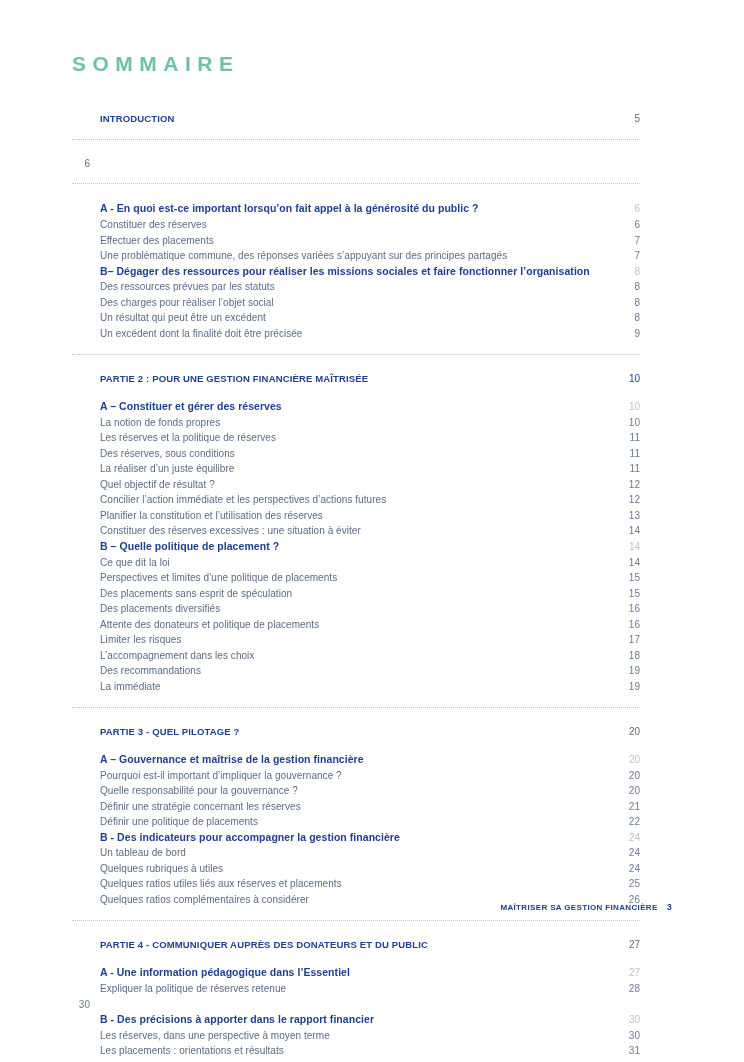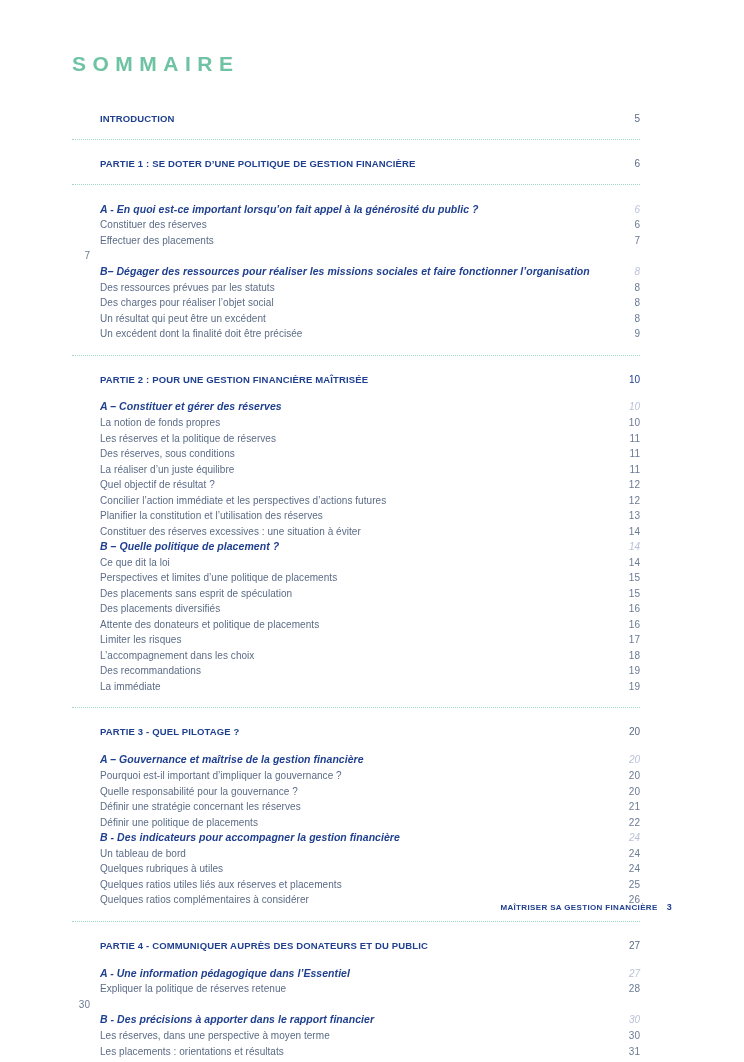--- a/index.html
+++ b/index.html
@@ -77,21 +77,20 @@
     letter-spacing: 0;
   }
   .row.part .pnum.dark { color: #5A6A85; }
 
   .row.section {
     font-size: 10.5px;
     font-weight: 700;
     color: #1F3F8F;
     line-height: 1.5;
     letter-spacing: 0.05px;
-    font-style: italic;
   }
   .row.section .pnum {
     font-weight: 400;
     font-size: 10px;
     color: #B9C2D6;
     letter-spacing: 0;
   }
 
   .row.entry {
     font-size: 10px;
@@ -141,41 +140,41 @@
     <div class="row part">
       <span class="label">INTRODUCTION</span>
       <span class="pnum dark">5</span>
     </div>
 
     <div class="gap-m"></div>
     <hr class="rule">
     <div class="gap-l"></div>
 
     <div class="row part">
-      <span class="label">PARTIE 1 : SE DOTER D’UNE POLITIQUE DE GESTION FINANCIÈRE</span>
       <span class="pnum dark">6</span>
     </div>
 
     <div class="gap-m"></div>
     <hr class="rule">
     <div class="gap-l"></div>
 
     <div class="row section">
       <span class="label">A - En quoi est-ce important lorsqu’on fait appel à la générosité du public ?</span>
       <span class="pnum">6</span>
     </div>
     <div class="row entry">
       <span class="label">Constituer des réserves</span>
       <span class="pnum">6</span>
     </div>
     <div class="row entry">
       <span class="label">Effectuer des placements</span>
       <span class="pnum">7</span>
     </div>
     <div class="row entry">
+      <span class="label">Une problématique commune, des réponses variées s’appuyant sur des principes partagés</span>
       <span class="pnum">7</span>
     </div>
 
     <div class="row section">
       <span class="label">B– Dégager des ressources pour réaliser les missions sociales et faire fonctionner l’organisation</span>
       <span class="pnum">8</span>
     </div>
     <div class="row entry">
       <span class="label">Des ressources prévues par les statuts</span>
       <span class="pnum">8</span>

